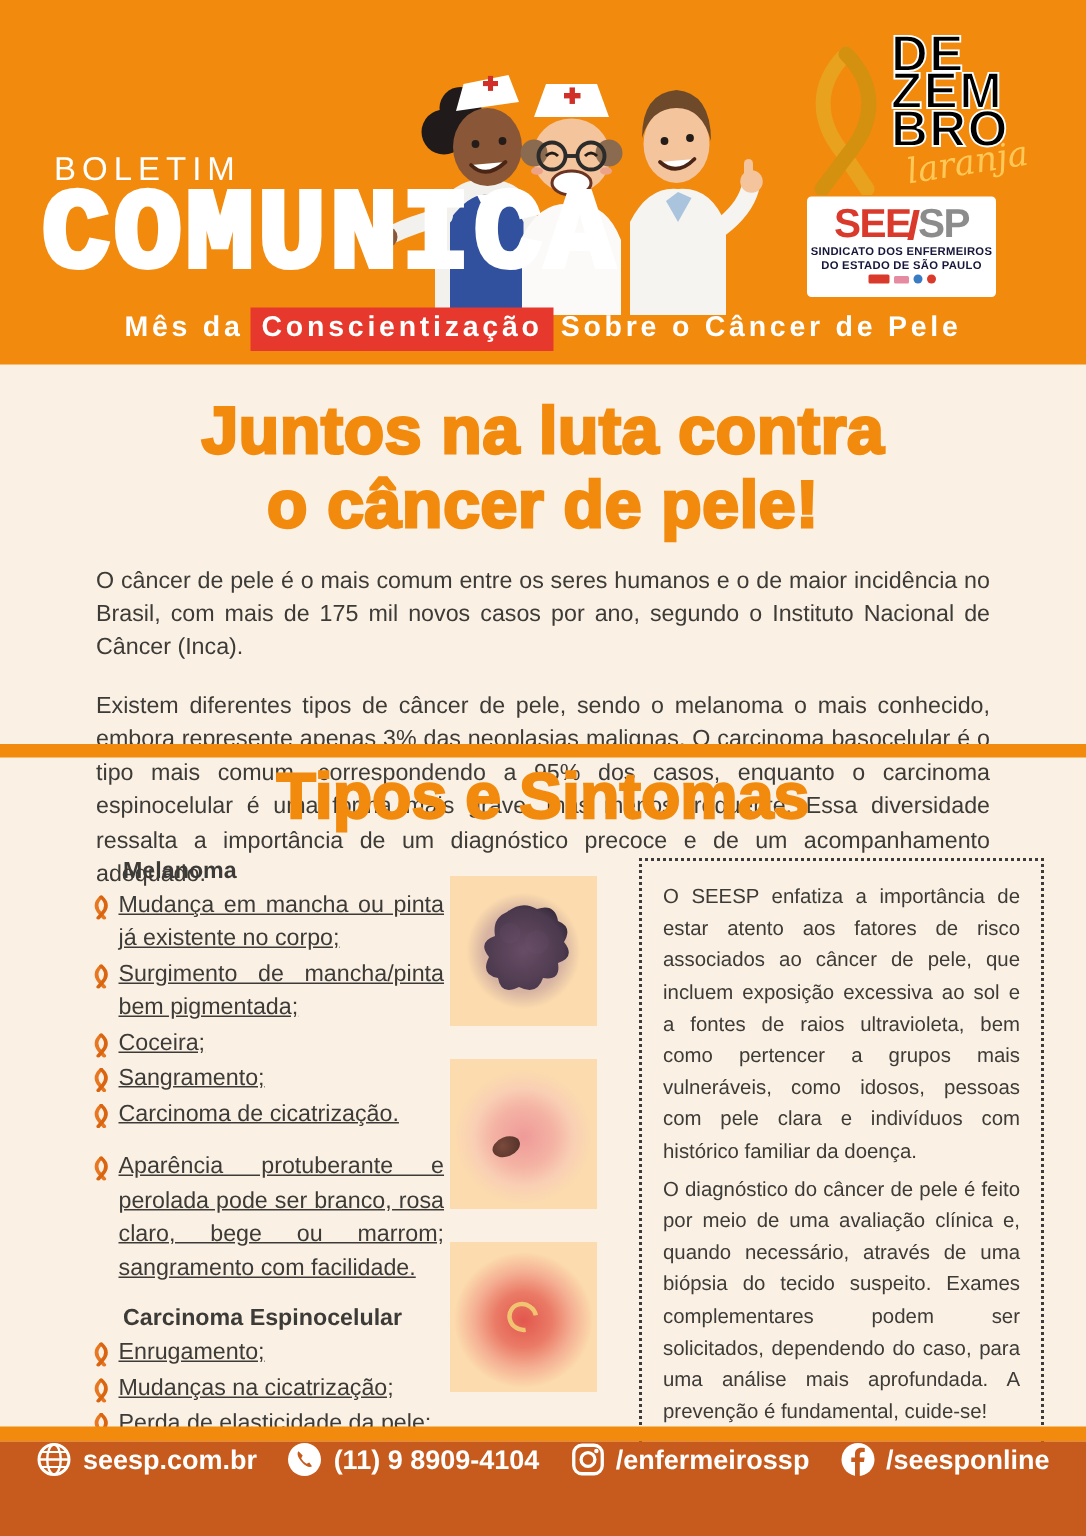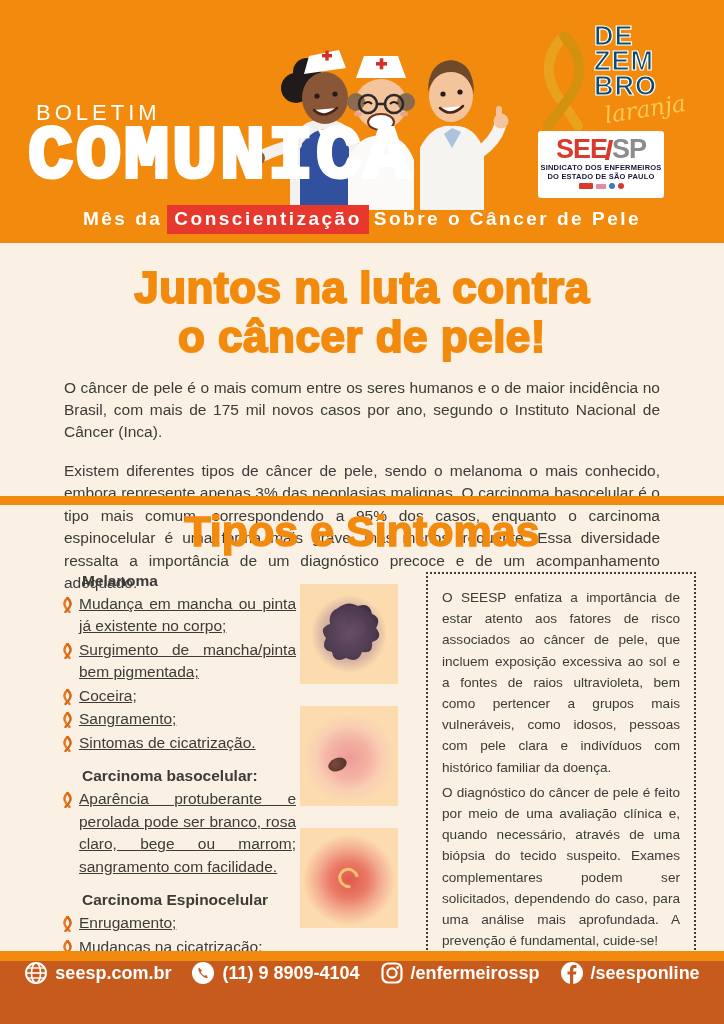--- a/index.html
+++ b/index.html
@@ -8,21 +8,21 @@
 
   
   .header{position:absolute;top:0;left:0;right:0;height:243px;background:#F28A0D;}
   .nurses{position:absolute;left:244px;top:22px;z-index:1;}
   .kicker{position:absolute;left:36px;top:100px;color:#fff;font-size:22px;font-weight:400;
           letter-spacing:4px;z-index:2;}
   .big-title{position:absolute;left:28px;top:120px;color:#fff;font-size:75px;font-weight:bold;
           letter-spacing:3px;-webkit-text-stroke:4px #fff;z-index:2;line-height:1;font-family:Liberation Mono, monospace;}
   .dezembro{position:absolute;left:534px;top:24px;width:176px;height:104px;z-index:2;}
   .dez-ribbon{position:absolute;left:2px;top:6px;}
-  .dez-lines{position:absolute;left:60px;top:0;color:#0c4a6e;font-size:27px;font-weight:bold;
+  .dez-lines{position:absolute;left:60px;top:0;color:#000000;font-size:34px;font-weight:bold;
           line-height:25px;letter-spacing:1px;-webkit-text-stroke:1.2px #fff;}
   .dez-script{position:absolute;left:46px;top:72px;width:130px;text-align:center;
           font-family:"DejaVu Serif","Liberation Serif",serif;font-style:italic;
           color:#FFC857;font-size:23px;transform:rotate(-9deg);}
   .seesp{position:absolute;left:538px;top:131px;width:126px;height:67px;background:#fff;
           border-radius:3px;text-align:center;z-index:2;padding-top:5px;box-sizing:border-box;}
   .seesp-word{font-size:27px;font-weight:bold;letter-spacing:-1px;line-height:1;}
   .seesp-see{color:#D93A2B;}
   .seesp-bar{display:inline-block;width:4px;height:20px;background:#D93A2B;
           transform:skewX(-12deg);margin:0 1px 0 0;vertical-align:-2px;}
@@ -211,26 +211,25 @@
                 <path d="M5.5 1 C1.5 4.5 1.5 8 4.5 11.5 L7.5 15" stroke="#E87722" stroke-width="2.4" fill="none" stroke-linecap="round"></path>
                 <path d="M5.5 1 C9.5 4.5 9.5 8 6.5 11.5 L3.5 15" stroke="#D96510" stroke-width="2.4" fill="none" stroke-linecap="round"></path>
               </svg>
             <div class="item-text">Sangramento;</div>
           </div>
           <div class="item">
             <svg width="11" height="16" viewBox="0 0 11 16">
                 <path d="M5.5 1 C1.5 4.5 1.5 8 4.5 11.5 L7.5 15" stroke="#E87722" stroke-width="2.4" fill="none" stroke-linecap="round"></path>
                 <path d="M5.5 1 C9.5 4.5 9.5 8 6.5 11.5 L3.5 15" stroke="#D96510" stroke-width="2.4" fill="none" stroke-linecap="round"></path>
               </svg>
-            <div class="item-text">Sintomas de cicatrização.</div>
+            <div class="item-text">Carcinoma de cicatrização.</div>
           </div>
         </div>
 
         <div class="group">
-          <div class="group-h">Carcinoma basocelular:</div>
           <div class="item">
             <svg width="11" height="16" viewBox="0 0 11 16">
                 <path d="M5.5 1 C1.5 4.5 1.5 8 4.5 11.5 L7.5 15" stroke="#E87722" stroke-width="2.4" fill="none" stroke-linecap="round"></path>
                 <path d="M5.5 1 C9.5 4.5 9.5 8 6.5 11.5 L3.5 15" stroke="#D96510" stroke-width="2.4" fill="none" stroke-linecap="round"></path>
               </svg>
             <div class="item-text">Aparência protuberante e perolada pode ser branco, rosa claro, bege ou marrom; sangramento com facilidade.</div>
           </div>
         </div>
 
         <div class="group">

